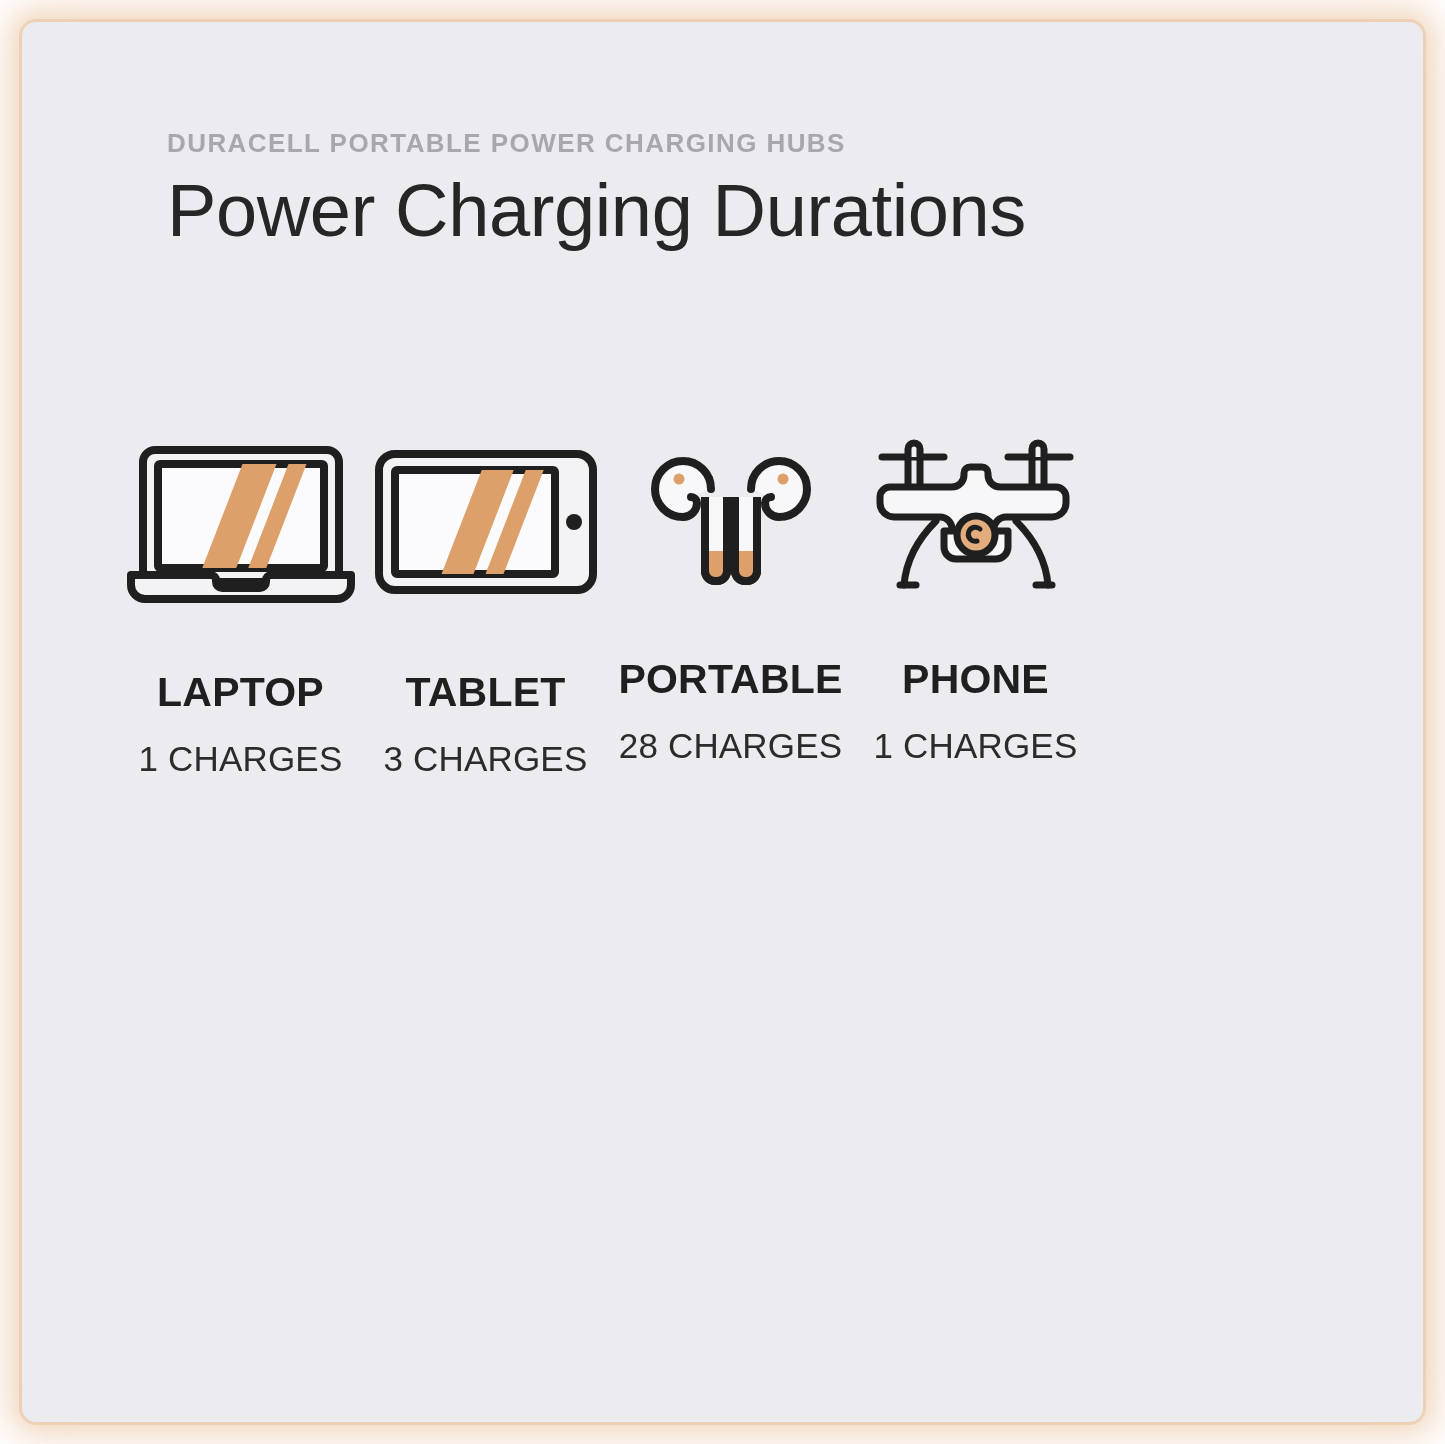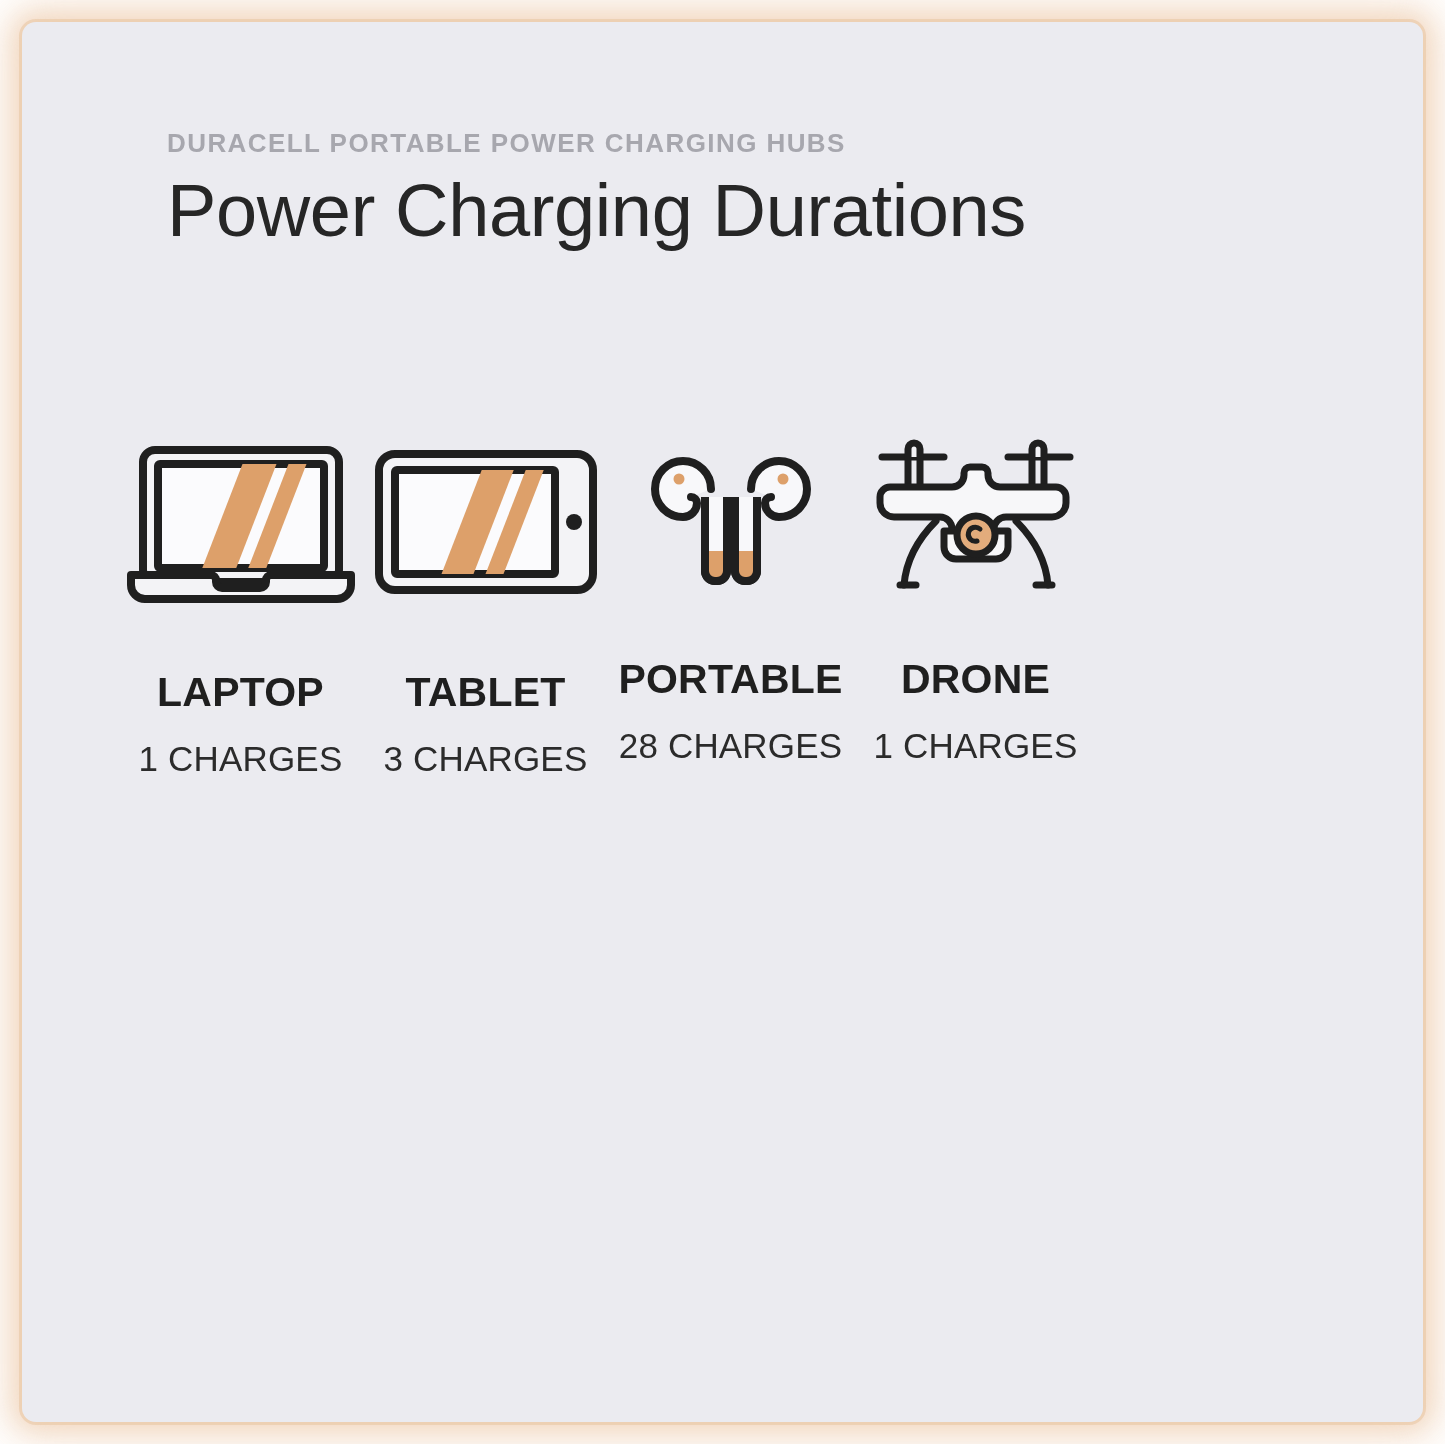--- a/index.html
+++ b/index.html
@@ -243,19 +243,19 @@
               <path d="M24 150 h16"></path>
               <path d="M160 150 h16"></path>
             </g>
 
             <path d="M68 96 h64 v16 a12 12 0 0 1 -12 12 H80 a12 12 0 0 1 -12 -12 Z" fill="#f7f7f9" stroke="#1f1f1f" stroke-width="7" stroke-linejoin="round"></path>
 
             <circle cx="100" cy="100" r="19" fill="#e3ac7c" stroke="#1f1f1f" stroke-width="7"></circle>
             <path d="M104 94 a7 7 0 1 0 -3 12" fill="none" stroke="#1f1f1f" stroke-width="5" stroke-linecap="round"></path>
           </svg>
         </div>
-        <div class="cell-label">DRONE</div>
+        <div class="cell-label">PHONE</div>
         <div class="cell-value">1 CHARGES</div>
       </div>
 
     </div>
   </div>
 </div>
 
 </body></html>

